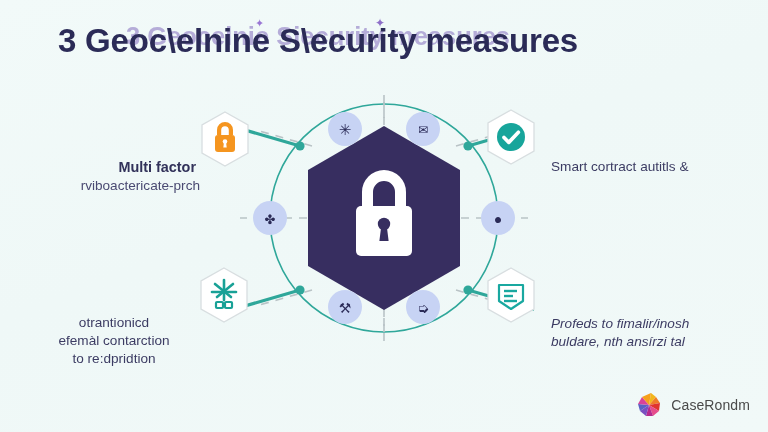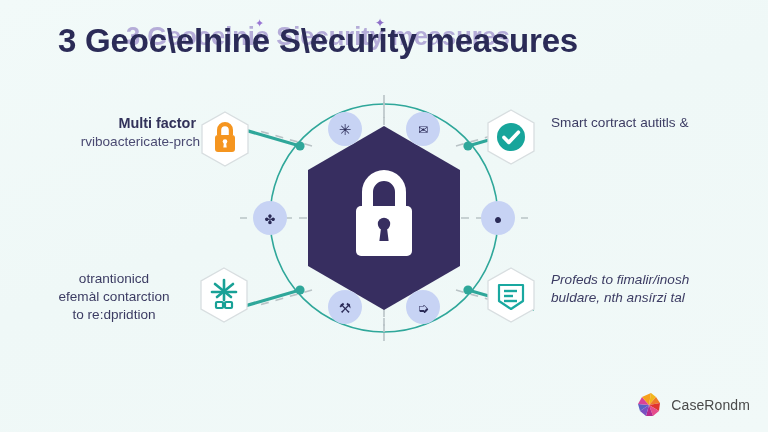--- a/index.html
+++ b/index.html
@@ -82,20 +82,21 @@
   .hexcard.tr { left: 484px; top: 108px; }
   .hexcard.bl { left: 197px; top: 266px; }
   .hexcard.br { left: 484px; top: 266px; }
 
   
   .txtblock {
     position: absolute;
     color: #3c3c63;
     font-size: 13.6px;
     line-height: 1.34;
+    margin-top: 44px;
   }
   .txtblock .line { white-space: nowrap; }
   .txtblock .strong {
     font-weight: bold;
     font-size: 14.4px;
     color: #32325a;
   }
   .txtblock .ghostline {
     color: #4a4a72;
     position: relative;

